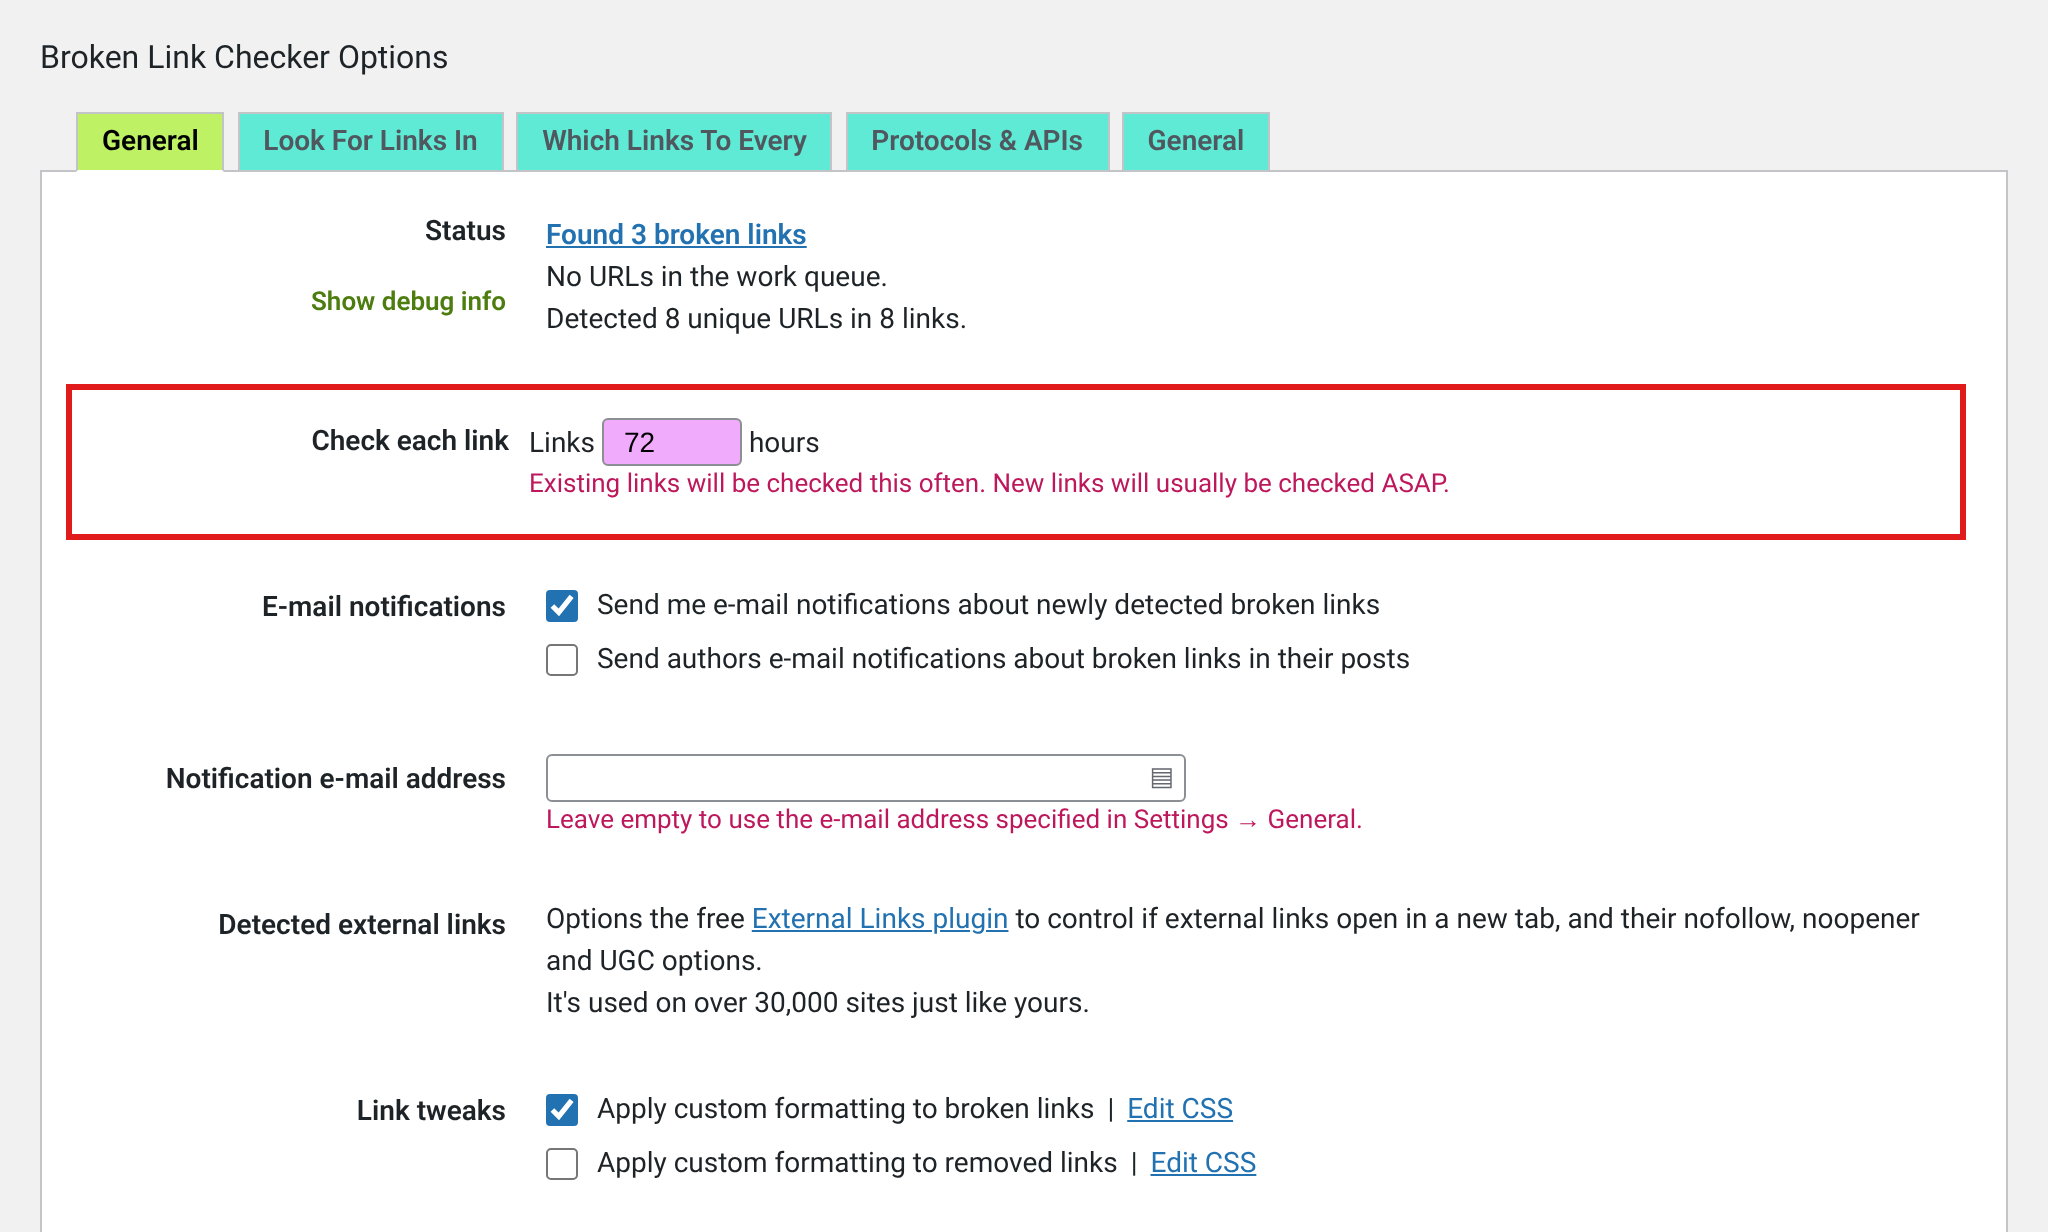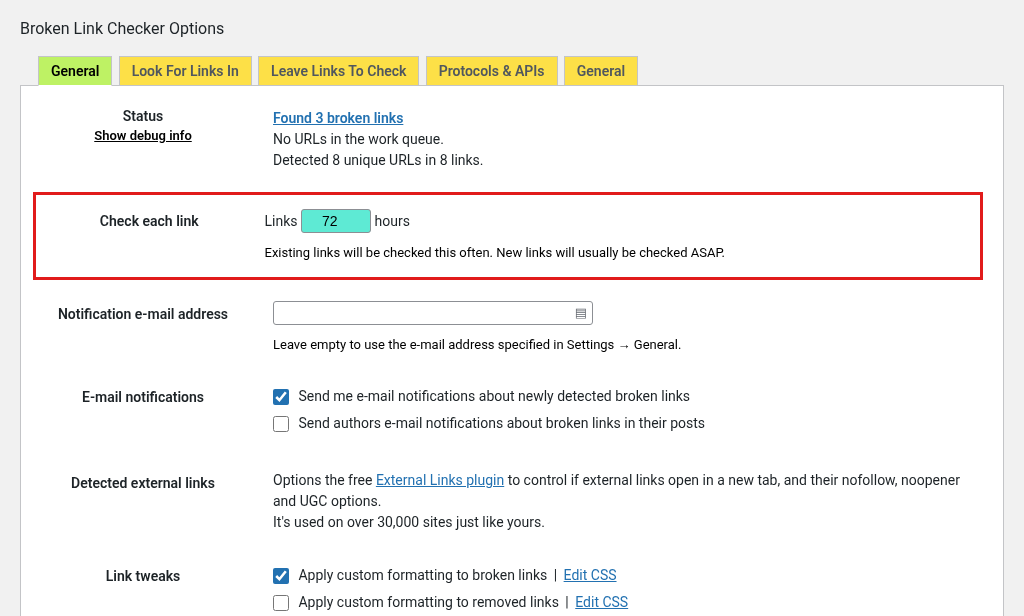--- a/index.html
+++ b/index.html
@@ -26,21 +26,21 @@
     margin: 0;
     padding-left: 18px;
     line-height: inherit;
   }
   .nav-tab {
     display: inline-block;
     padding: 6px 12px;
     margin: 0 3px -1px 0;
     font-size: 14px;
     font-weight: 600;
-    background: #fde047;
+    background: #5eead4;
     color: #50575e;
     border: 1px solid #c3c4c7;
     border-bottom: none;
     text-decoration: none;
     cursor: pointer;
   }
   .nav-tab-active {
     background: #bef264;
     color: #000;
     border-bottom: 1px solid #fff;
@@ -49,21 +49,21 @@
     background: #fff;
     border: 1px solid #c3c4c7;
     border-top: none;
     padding: 18px 20px 20px 12px;
   }
   .form-table {
     width: 100%;
     border-collapse: collapse;
   }
   .form-table th {
-    text-align: center;
+    text-align: right;
     vertical-align: top;
     padding: 20px 10px 20px 0;
     width: 230px;
     font-weight: 600;
     font-size: 14px;
     color: #1d2327;
   }
   .form-table td {
     padding: 15px 10px;
     vertical-align: top;
@@ -85,43 +85,43 @@
     color: #2271b1;
     text-decoration: underline;
     cursor: pointer;
   }
   .strong-link {
     font-weight: 600;
     text-align: center;
   }
   .desc {
     font-size: 13px;
-    color: #000000;
-    margin-top: 10px;
+    color: #be185d;
+    margin-top: 0;
     display: block;
   }
   .check-line {
     display: block;
     margin: 2px 0 6px 0;
   }
   input[type="checkbox"] {
     width: 16px;
     height: 16px;
     margin: 0 6px 0 0;
     vertical-align: middle;
     accent-color: #2271b1;
     cursor: pointer;
   }
   input[type="text"].small-num {
     width: 70px;
-    padding: 3px 20px;
+    padding: 3px 10px;
     border: 1px solid #8c8f94;
     border-radius: 3px;
     font-size: 14px;
-    background:#5eead4;
+    background:#f0abfc;
   }
   input[type="text"].wide {
     width: 320px;
     padding: 3px 6px;
     border: 1px solid #8c8f94;
     border-radius: 3px;
     font-size: 14px;
     background:#fff;
   }
   .input-wrap {
@@ -135,38 +135,37 @@
     transform: translateY(-50%);
     font-size: 13px;
     color: #646970;
     pointer-events: none;
   }
   .sep {
     color: #1d2327;
     margin: 0 3px;
   }
   .sub-link {
-    color: #000000;
-    font-size: 13px;
-    text-decoration: underline;
+    color: #4d7c0f;
+    font-size: 13px;
     cursor: pointer;
     display: inline-block;
-    margin-top: 4px;
+    margin-top: 20px;
   }
 </style>
 </head>
 <body>
 
 <div class="wrap">
   <h1>Broken Link Checker Options</h1>
 
   <div class="nav-tab-wrapper">
     <a class="nav-tab nav-tab-active">General</a>
     <a class="nav-tab">Look For Links In</a>
-    <a class="nav-tab">Leave Links To Check</a>
+    <a class="nav-tab">Which Links To Every</a>
     <a class="nav-tab">Protocols &amp; APIs</a>
     <a class="nav-tab">General</a>
   </div>
 
   <div class="tab-content">
     <table class="form-table">
 
       <tbody>
           <tr class="status-row">
         <th>
@@ -194,41 +193,41 @@
           <span class="desc">Existing links will be checked this often. New links will usually be checked ASAP.</span>
         </td>
       </tr>
     </tbody>
       </table>
 
     <table class="form-table">
 
       <tbody>
           <tr>
+        <th>E-mail notifications</th>
+        <td>
+          <span class="check-line">
+            <input type="checkbox" checked="" style="">
+            <span>Send me e-mail notifications about newly detected broken links</span>
+          </span>
+          <span class="check-line">
+            <input type="checkbox" style="">
+            <span>Send authors e-mail notifications about broken links in their posts</span>
+          </span>
+        </td>
+      </tr>
+
+      <tr>
         <th>Notification e-mail address</th>
         <td>
           <span class="input-wrap">
             <input type="text" class="wide" value="" style="">
             <span class="input-badge">▤</span>
           </span>
           <span class="desc">Leave empty to use the e-mail address specified in Settings → General.</span>
-        </td>
-      </tr>
-
-      <tr>
-        <th>E-mail notifications</th>
-        <td>
-          <span class="check-line">
-            <input type="checkbox" checked="" style="">
-            <span>Send me e-mail notifications about newly detected broken links</span>
-          </span>
-          <span class="check-line">
-            <input type="checkbox" style="">
-            <span>Send authors e-mail notifications about broken links in their posts</span>
-          </span>
         </td>
       </tr>
 
       <tr>
         <th>Detected external links</th>
         <td>
           <span>Options the free </span><a class="link">External Links plugin</a><span> to control if external links open in a new tab, and their nofollow, noopener and UGC options.</span><br>
           <span>It's used on over 30,000 sites just like yours.</span>
         </td>
       </tr>

